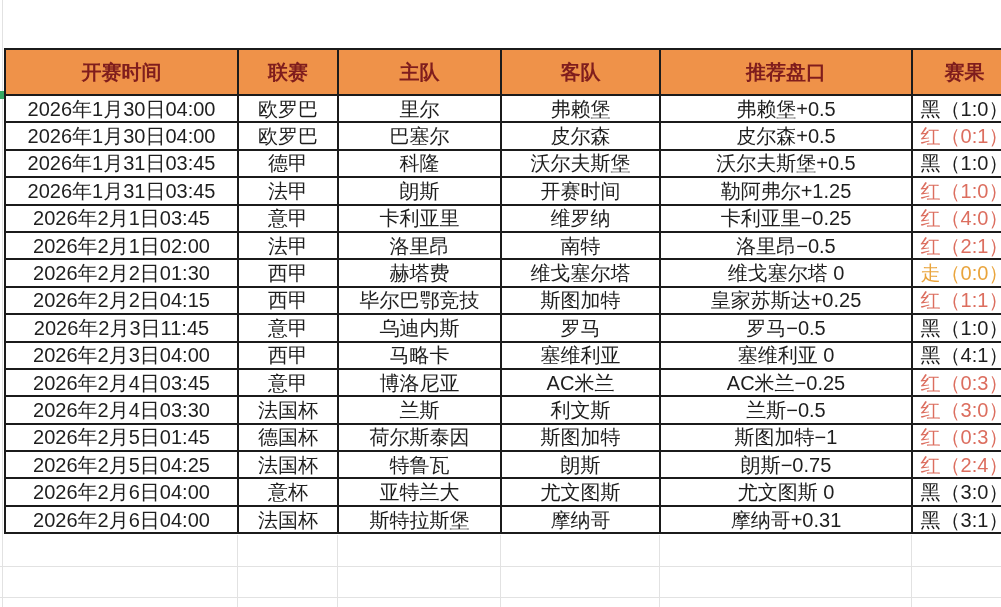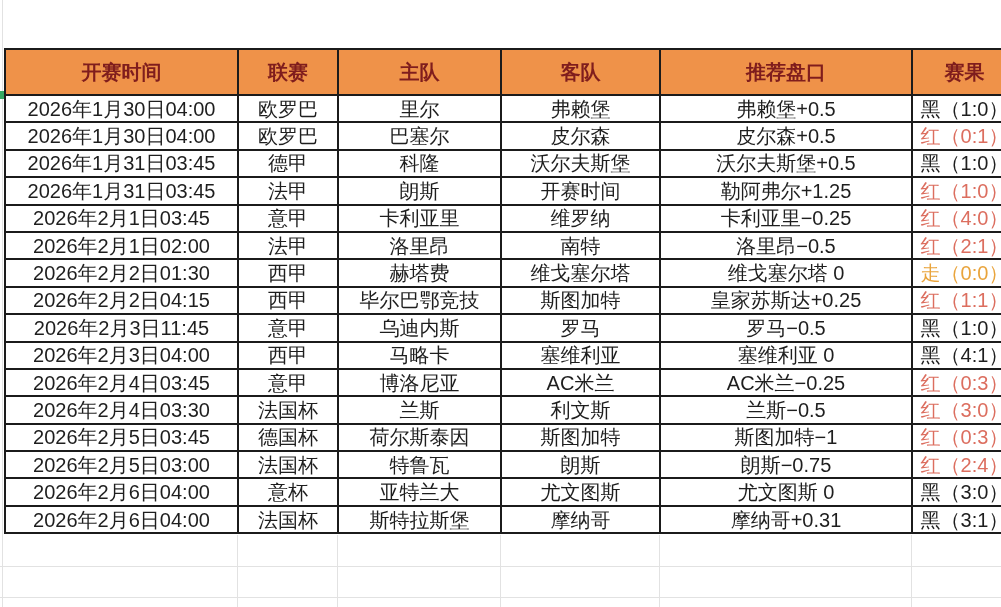--- a/index.html
+++ b/index.html
@@ -191,30 +191,30 @@
   <tr>
     <td>2026年2月4日03:30</td>
     <td>法国杯</td>
     <td>兰斯</td>
     <td>利文斯</td>
     <td>兰斯−0.5</td>
     <td class="result-red">红（3:0）</td>
   </tr>
 
   <tr>
-    <td>2026年2月5日03:45</td>
+    <td>2026年2月5日01:45</td>
     <td>德国杯</td>
     <td>荷尔斯泰因</td>
     <td>斯图加特</td>
     <td>斯图加特−1</td>
     <td class="result-red">红（0:3）</td>
   </tr>
 
   <tr>
-    <td>2026年2月5日03:00</td>
+    <td>2026年2月5日04:25</td>
     <td>法国杯</td>
     <td>特鲁瓦</td>
     <td>朗斯</td>
     <td>朗斯−0.75</td>
     <td class="result-red">红（2:4）</td>
   </tr>
 
   <tr>
     <td>2026年2月6日04:00</td>
     <td>意杯</td>

